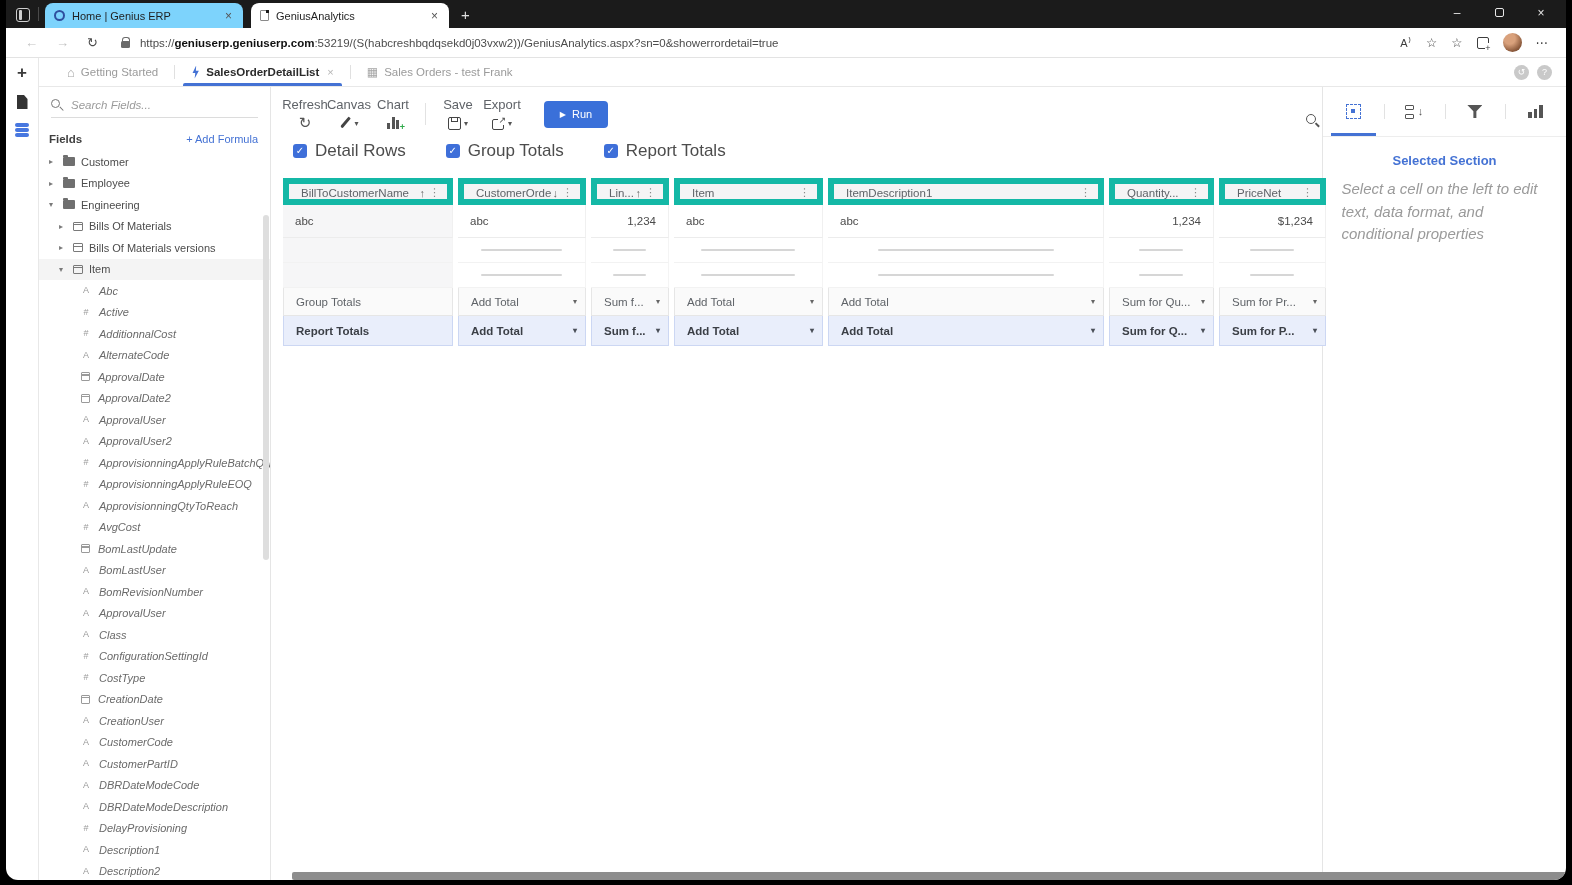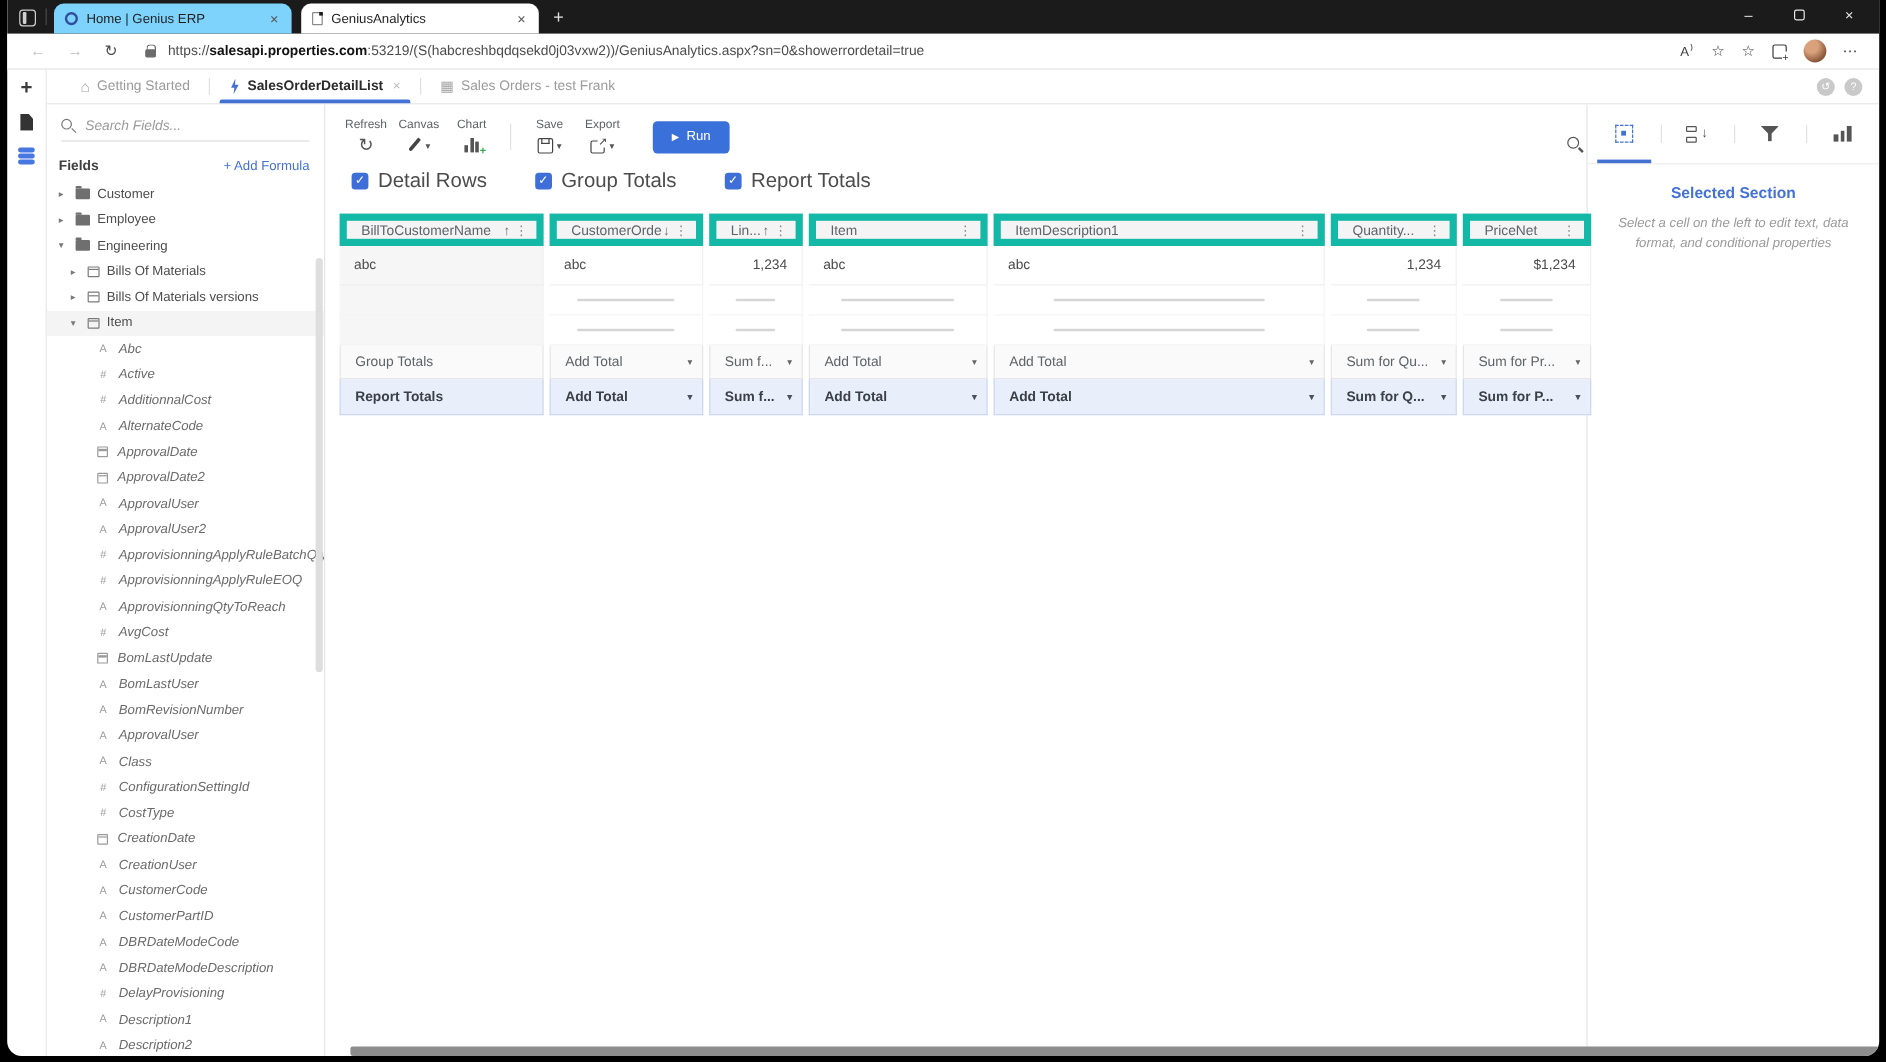--- a/index.html
+++ b/index.html
@@ -92,21 +92,21 @@
   .leaf-label { font-style:italic; color:#6a6a6a; font-size:11px; }
   .fi { flex:none; width:10px; text-align:center; color:#9a9a9a; font-size:9px; line-height:1; }
   .fi.d { width:9px; height:9px; border:1.1px solid #9a9a9a; border-radius:1px; position:relative; }
   .fi.d::before { content:""; position:absolute; left:0; right:0; top:1px; height:1.6px; background:#9a9a9a; }
   .sidebar-vscroll { position:absolute; right:1px; top:128px; width:6px; height:345px; background:#dedede; border-radius:3px; }
 
   
   .main { flex:1; min-width:0; padding-left:12px; position:relative; }
   .toolbar { height:50px; display:flex; align-items:center; padding-top:4px; }
   .tb-item { display:flex; flex-direction:column; align-items:center; gap:3px; width:44px; }
-  .tb-label { font-size:10px; color:#5f6368; }
+  .tb-label { font-size:13px; color:#5f6368; }
   .tb-ico { height:17px; display:flex; align-items:center; gap:3px; color:#4d4d4d; }
   .refresh-glyph { font-size:15px; color:#555; }
   .pen-ic { width:12px; height:14px; position:relative; }
   .pen-ic::before { content:""; position:absolute; left:5px; top:0; width:3px; height:13px; background:#444; border-radius:1px 1px 2px 2px; transform:rotate(40deg); }
   .dd-arrow { font-size:8px; color:#555; }
   .chart-ic { display:flex; align-items:flex-end; gap:1.5px; position:relative; }
   .chart-ic i { width:3px; background:#555; display:block; }
   .chart-ic i:nth-child(1){height:6px;} .chart-ic i:nth-child(2){height:12px;} .chart-ic i:nth-child(3){height:9px;}
   .chart-plus { position:absolute; right:-6px; bottom:-3px; color:#2faa4a; font-size:9px; font-weight:bold; }
   .tb-sep { width:1px; height:22px; background:#e2e2e2; margin:0 10px; }
@@ -163,21 +163,21 @@
   .order-ic { position:relative; width:18px; height:14px; }
   .order-ic i { position:absolute; left:0; width:9px; height:5px; border:1.3px solid #555; border-radius:1px; }
   .order-ic i:nth-child(1){top:0;} .order-ic i:nth-child(2){bottom:0;}
   .order-ic b { position:absolute; right:0; top:0; font-size:11px; color:#555; font-weight:normal; }
   .funnel-ic { width:15px; height:13px; background:#555; clip-path:polygon(0 0,100% 0,60% 48%,60% 100%,40% 100%,40% 48%); }
   .rchart-ic { display:flex; align-items:flex-end; gap:2px; }
   .rchart-ic i { width:3.5px; background:#555; display:block; }
   .rchart-ic i:nth-child(1){height:6px;} .rchart-ic i:nth-child(2){height:9px;} .rchart-ic i:nth-child(3){height:13px;}
   .rp-title { text-align:center; color:#4472d4; font-weight:bold; font-size:13px; margin-top:16px; }
   .rp-preview { text-align:center; color:#c7cace; font-size:34px; margin-top:18px; }
-  .rp-hint { width:206px; margin:10px auto 0; text-align:center; font-size:11px; font-style:italic; color:#9a9a9a; line-height:1.5; }
+  .rp-hint { width:206px; margin:10px auto 0; text-align:left; font-size:15px; font-style:italic; color:#9a9a9a; line-height:1.5; }
 
   .hscrollbar { position:absolute; left:253px; right:0; bottom:0; height:8px; background:#8d8d8d; border-radius:2px; }
 </style>
 </head>
 <body>
 
 <div class="screen">
 
   <div class="tabstrip">
     <div class="workspaces-btn"></div>
@@ -198,21 +198,21 @@
       <span class="win-btn"><span class="max-ic"></span></span>
       <span class="win-btn">×</span>
     </div>
   </div>
 
   <div class="addressbar">
     <span class="nav-ic disabled">←</span>
     <span class="nav-ic disabled">→</span>
     <span class="nav-ic enabled">↻</span>
     <span class="lock-ic"></span>
-    <div class="url-text"><span>https://</span><span class="host">salesapi.properties.com</span><span>:53219/(S(habcreshbqdqsekd0j03vxw2))/GeniusAnalytics.aspx?sn=0&amp;showerrordetail=true</span></div>
+    <div class="url-text"><span>https://</span><span class="host">geniuserp.geniuserp.com</span><span>:53219/(S(habcreshbqdqsekd0j03vxw2))/GeniusAnalytics.aspx?sn=0&amp;showerrordetail=true</span></div>
     <div class="bar-right">
       <span class="bar-ic read-aloud">A⁾</span>
       <span class="bar-ic">☆</span>
       <span class="bar-ic">☆</span>
       <span class="collections-ic"></span>
       <span class="avatar"></span>
       <span class="bar-ic">⋯</span>
     </div>
   </div>
 

